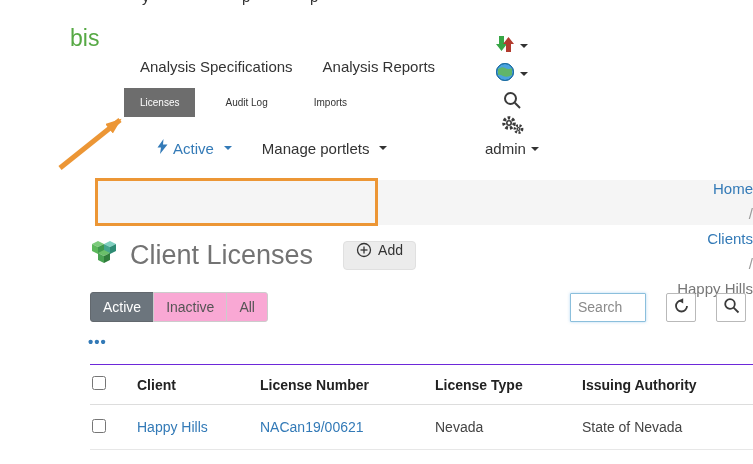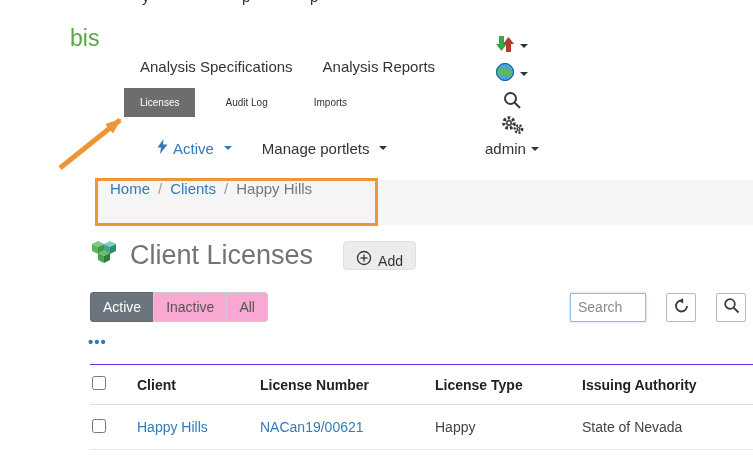--- a/index.html
+++ b/index.html
@@ -25,28 +25,28 @@
   .dropdown.blue { color:#337ab7; }
   .caret { width:0; height:0; border-left:4px solid transparent; border-right:4px solid transparent;
            border-top:4px solid currentColor; margin-left:5px; display:inline-block; }
 
   .top-icons { position:absolute; left:485px; top:34px; display:flex; align-items:center; gap:4px;flex-direction:column; }
   .icon-dd { display:inline-flex; align-items:center; color:#333; cursor:pointer; }
   .plain-icon { display:inline-flex; align-items:center; cursor:pointer; }
   .user-dd { font-size:15px; color:#333; display:inline-flex; align-items:center; cursor:pointer; }
 
   .breadcrumb { position:absolute; left:97px; top:180px; right:0; height:45px; background:#f5f5f5;
-                display:flex; align-items:flex-start; gap:8px; padding-left:13px; font-size:15px; }
+                display:flex; align-items:flex-end; gap:8px; padding-left:13px; font-size:15px;flex-direction:column; }
   .breadcrumb a { color:#337ab7; text-decoration:none; }
   .bc-sep { color:#999; }
   .bc-current { color:#777; }
 
   .page-header { position:absolute; left:88px; top:239px; display:flex; align-items:center; }
   .page-title { font-size:27px; color:#737373; margin-left:10px; font-weight:400; }
-  .add-btn { margin-left:30px; display:inline-flex; align-items:flex-end; gap:6px; background:#ececec;
+  .add-btn { margin-left:30px; display:inline-flex; align-items:flex-start; gap:6px; background:#ececec;
              border:1px solid #e0e0e0; border-radius:4px; padding:0 12px; height:29px; font-size:14px;
              color:#333; cursor:pointer; font-family:inherit; }
 
   .toolbar { position:absolute; left:90px; top:292px; width:656px; display:flex;
              justify-content:space-between; align-items:center; }
   .fgroup { display:flex; }
   .fbtn { padding:6px 12px; font-size:14px; background:#f9a8d4; border:1px solid #ccc; color:#555;
           margin-left:-1px; cursor:pointer; font-family:inherit; }
   .fbtn:first-child { border-radius:3px 0 0 3px; margin-left:0; }
   .fbtn:last-child { border-radius:0 3px 3px 0; }
@@ -230,21 +230,21 @@
         <th class="col-license">License Number</th>
         <th class="col-type">License Type</th>
         <th>Issuing Authority</th>
       </tr>
     </thead>
     <tbody>
       <tr>
         <td><input type="checkbox" style=""></td>
         <td><a href="#">Happy Hills</a></td>
         <td><a href="#">NACan19/00621</a></td>
-        <td>Happy</td>
+        <td>Nevada</td>
         <td>State of Nevada</td>
       </tr>
     </tbody>
   </table>
 
   <div class="annot-rect"></div>
   <svg class="annot-arrow" width="100" height="80" viewBox="0 0 100 80">
     <defs>
       <marker id="ah" markerUnits="userSpaceOnUse" markerWidth="18" markerHeight="14" refX="14" refY="6" orient="auto">
         <path d="M0,0 L16,6 L0,12 Z" fill="#ec9635"></path>

